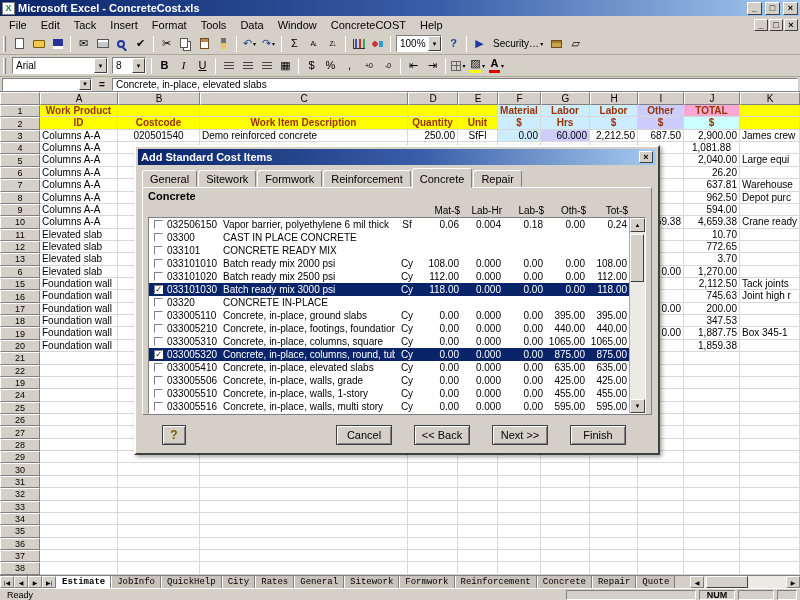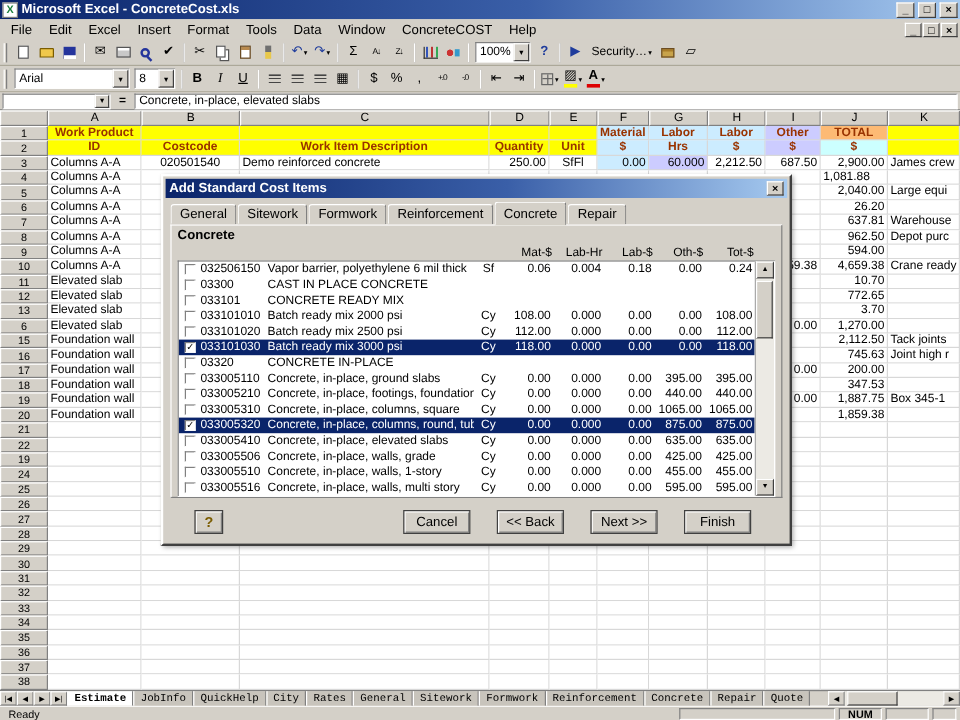--- a/index.html
+++ b/index.html
@@ -155,21 +155,21 @@
   <span class="t-title">Microsoft Excel - ConcreteCost.xls</span>
   <span class="winbtn">_</span>
   <span class="winbtn">□</span>
   <span class="winbtn">×</span>
 </div>
 
 <div class="menubar">
   <div id="menu-items" class="menu-items">
       <span class="menuitem">File</span>
       <span class="menuitem">Edit</span>
-      <span class="menuitem">Excel</span>
+      <span class="menuitem">Tack</span>
       <span class="menuitem">Insert</span>
       <span class="menuitem">Format</span>
       <span class="menuitem">Tools</span>
       <span class="menuitem">Data</span>
       <span class="menuitem">Window</span>
       <span class="menuitem">ConcreteCOST</span>
       <span class="menuitem">Help</span>
     </div>
   <span class="flex1"></span>
   <span class="winbtn sm">_</span>
@@ -373,21 +373,21 @@
         <div class="rh">1</div>
         <div class="cell hcell" style="width: 78px; background: rgb(255, 255, 0);">Work Product</div>
         <div class="cell hcell" style="width: 82px; background: rgb(255, 255, 0);"></div>
         <div class="cell hcell" style="width: 208px; background: rgb(255, 255, 0);"></div>
         <div class="cell hcell" style="width: 50px; background: rgb(255, 255, 0);"></div>
         <div class="cell hcell" style="width: 40px; background: rgb(255, 255, 0);"></div>
         <div class="cell hcell" style="width: 43px; background: rgb(204, 236, 255);">Material</div>
         <div class="cell hcell" style="width: 49px; background: rgb(204, 236, 255);">Labor</div>
         <div class="cell hcell" style="width: 48px; background: rgb(204, 236, 255);">Labor</div>
         <div class="cell hcell" style="width: 46px; background: rgb(204, 204, 255);">Other</div>
-        <div class="cell hcell" style="width: 56px; background: #fdba74;">TOTAL</div>
+        <div class="cell hcell" style="width: 56px; background: #f9a8d4;">TOTAL</div>
         <div class="cell hcell" style="width: 60px; background: rgb(255, 255, 0);"></div>
       </div>
       <div class="gridrow">
         <div class="rh">2</div>
         <div class="cell hcell" style="width: 78px; background: rgb(255, 255, 0);">ID</div>
         <div class="cell hcell" style="width: 82px; background: rgb(255, 255, 0);">Costcode</div>
         <div class="cell hcell" style="width: 208px; background: rgb(255, 255, 0);">Work Item Description</div>
         <div class="cell hcell" style="width: 50px; background: rgb(255, 255, 0);">Quantity</div>
         <div class="cell hcell" style="width: 40px; background: rgb(255, 255, 0);">Unit</div>
         <div class="cell hcell" style="width: 43px; background: rgb(204, 236, 255);">$</div>
@@ -415,21 +415,21 @@
         <div class="rh">4</div>
         <div class="cell" style="width: 78px; text-align: left;">Columns A-A</div>
         <div class="cell" style="width: 82px; text-align: center;"></div>
         <div class="cell" style="width: 208px; text-align: left;"></div>
         <div class="cell" style="width: 50px; text-align: right;"></div>
         <div class="cell" style="width: 40px; text-align: center;"></div>
         <div class="cell" style="width: 43px; text-align: right;"></div>
         <div class="cell" style="width: 49px; text-align: right;"></div>
         <div class="cell" style="width: 48px; text-align: right;"></div>
         <div class="cell" style="width: 46px; text-align: right;"></div>
-        <div class="cell" style="width: 56px; text-align: left;">1,081.88</div>
+        <div class="cell" style="width: 56px; text-align: center;">1,081.88</div>
         <div class="cell" style="width: 60px; text-align: left;"></div>
       </div>
       <div class="gridrow">
         <div class="rh">5</div>
         <div class="cell" style="width: 78px; text-align: left;">Columns A-A</div>
         <div class="cell" style="width: 82px; text-align: center;"></div>
         <div class="cell" style="width: 208px; text-align: left;"></div>
         <div class="cell" style="width: 50px; text-align: right;"></div>
         <div class="cell" style="width: 40px; text-align: center;"></div>
         <div class="cell" style="width: 43px; text-align: right;"></div>

